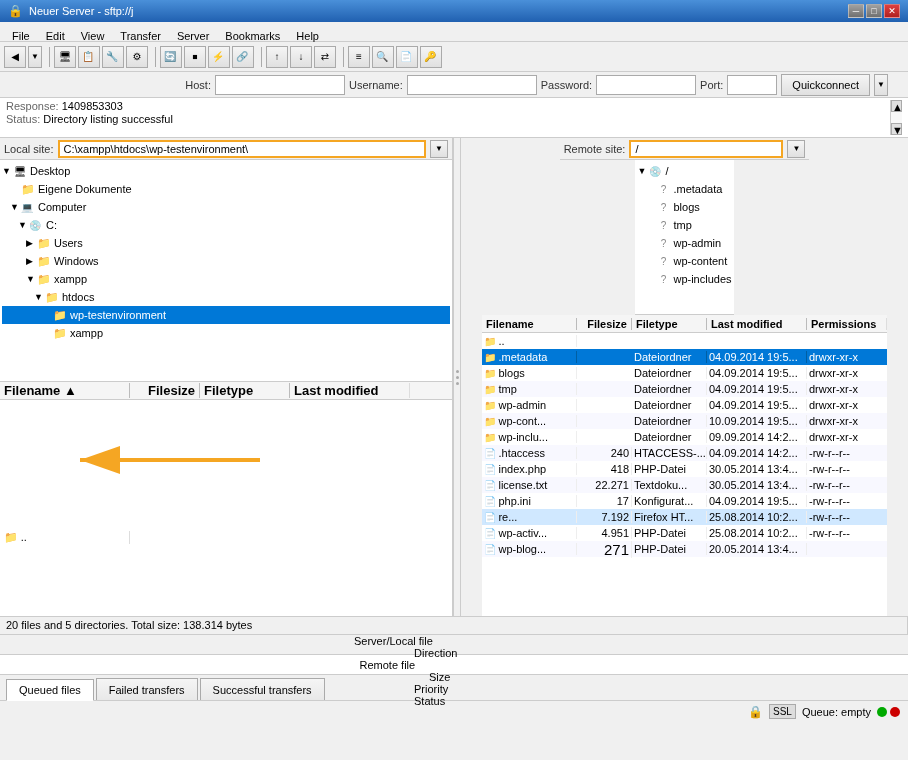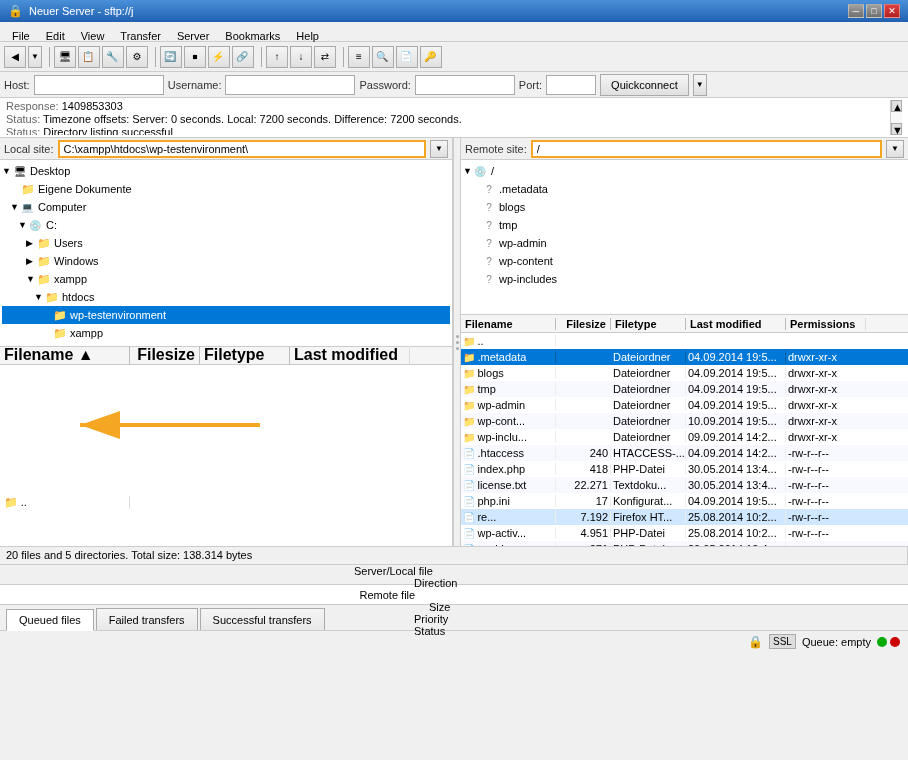--- a/index.html
+++ b/index.html
@@ -18,38 +18,38 @@
     #menu-bar { background: #f0f0f0; height: 20px; display: flex; align-items: center; padding: 0 4px; border-bottom: 1px solid #ccc; }
     .menu-item { padding: 2px 8px; cursor: pointer; font-size: 11px; margin-top: 9px; }
 
     
     #toolbar { background: #f0f0f0; height: 30px; display: flex; align-items: center; padding: 2px 4px; gap: 2px; border-bottom: 1px solid #ccc; }
     .toolbar-btn { width: 22px; height: 22px; background: linear-gradient(to bottom, #f5f5f5, #e0e0e0); border: 1px solid #aaa; cursor: pointer; display: flex; align-items: center; justify-content: center; font-size: 10px; }
     .toolbar-sep { width: 4px; height: 20px; border-right: 1px solid #aaa; margin: 0 2px; }
     .toolbar-dropdown { width: 14px; height: 22px; background: linear-gradient(to bottom, #f5f5f5, #e0e0e0); border: 1px solid #aaa; cursor: pointer; display: flex; align-items: center; justify-content: center; font-size: 8px; }
 
     
-    #connection-bar { background: #f0f0f0; height: 26px; display: flex; align-items: center; padding: 0 4px; gap: 4px; border-bottom: 1px solid #ccc; }
+    #connection-bar { background: #f0f0f0; height: 26px; display: flex; align-items: center; padding: 0 20px; gap: 4px; border-bottom: 1px solid #ccc; justify-content: flex-end; }
     .conn-label { font-size: 11px; color: #333; }
     .conn-input { height: 20px; border: 1px solid #aaa; background: white; padding: 0 4px; font-size: 11px; }
     #host-input { width: 130px; }
     #username-input { width: 130px; }
     #password-input { width: 100px; }
     #port-input { width: 50px; }
     #quickconnect-btn { height: 22px; padding: 0 10px; background: linear-gradient(to bottom, #f5f5f5, #e0e0e0); border: 1px solid #aaa; cursor: pointer; font-size: 11px; }
     #quickconnect-arrow { height: 22px; width: 14px; background: linear-gradient(to bottom, #f5f5f5, #e0e0e0); border: 1px solid #aaa; cursor: pointer; font-size: 8px; display: flex; align-items: center; justify-content: center; }
 
     
     #log-area { background: white; height: 40px; border-bottom: 1px solid #ccc; padding: 2px 6px; overflow: hidden; font-size: 11px; }
     .log-line { line-height: 13px; }
     .log-label { color: #666; }
     .log-value { color: #000; }
 
     
-    #main-content { display: flex; height: 408px; }
+    #main-content { display: flex; height: 478px; }
 
     
     #left-panel { width: 453px; display: flex; flex-direction: column; border-right: 1px solid #ccc; }
     #left-site-bar { height: 22px; background: #f0f0f0; border-bottom: 1px solid #ccc; display: flex; align-items: center; padding: 0 4px; gap: 4px; }
     .site-label { font-size: 11px; color: #333; }
     .site-input { flex: 1; height: 18px; border: 2px solid #4a90d9; background: white; padding: 0 4px; font-size: 11px; }
     .site-dropdown { width: 18px; height: 18px; background: linear-gradient(to bottom, #f5f5f5, #e0e0e0); border: 1px solid #aaa; cursor: pointer; display: flex; align-items: center; justify-content: center; font-size: 8px; }
     #left-tree { flex: 1; background: white; overflow: auto; padding: 2px; }
     .tree-item { display: flex; align-items: center; padding: 1px 0; cursor: pointer; white-space: nowrap; }
     .tree-item.selected { background: #0078d7; color: white; }
@@ -66,21 +66,21 @@
     .col-filesize { width: 70px; text-align: right; }
     .col-filetype { width: 80px; }
     .col-lastmod { width: 120px; }
     #left-files-content { flex: 1; overflow: auto; }
     .file-row { display: flex; align-items: center; padding: 1px 0; cursor: pointer; }
 
     
     #panel-divider { width: 8px; background: #f0f0f0; border-left: 1px solid #ccc; border-right: 1px solid #ccc; cursor: col-resize; display: flex; align-items: center; justify-content: center; }
 
     
-    #right-panel { flex: 1; display: flex; flex-direction: column; }
+    #right-panel { flex: 1; display: flex; flex-direction: column; align-items: center; }
     #right-site-bar { height: 22px; background: #f0f0f0; border-bottom: 1px solid #ccc; display: flex; align-items: center; padding: 0 4px; gap: 4px; }
     #right-tree { height: 140px; background: white; border-bottom: 1px solid #ccc; overflow: auto; padding: 2px; }
     #right-files-header { height: 18px; background: #f5f5f5; border-bottom: 1px solid #ccc; display: flex; align-items: center; font-size: 11px; font-weight: bold; }
     .rcol-filename { width: 100px; }
     .rcol-filesize { width: 60px; text-align: right; }
     .rcol-filetype { width: 80px; }
     .rcol-lastmod { width: 100px; }
     .rcol-perms { width: 80px; }
     #right-files-content { flex: 1; overflow: auto; }
     .rfile-row { display: flex; align-items: center; padding: 1px 0; cursor: pointer; }
@@ -179,24 +179,20 @@
 </div>
 
 <div id="log-area" style="display:flex;">
   <div style="flex:1; overflow:hidden;">
     <div class="log-line">
       <span class="log-label">Response:    </span>
       <span class="log-value">1409853303</span>
     </div>
     <div class="log-line">
       <span class="log-label">Status:         </span>
-      <span class="log-value">Timezone offsets: Server: 0 seconds. Local: 7200 seconds. Difference: 7200 seconds.</span>
-    </div>
-    <div class="log-line">
-      <span class="log-label">Status:         </span>
       <span class="log-value">Directory listing successful</span>
     </div>
   </div>
   <div style="width:12px; background:#f0f0f0; border-left:1px solid #ccc; display:flex; flex-direction:column;">
     <div style="height:12px; background:#e0e0e0; border:1px solid #aaa; cursor:pointer;">▲</div>
     <div style="flex:1; background:#f8f8f8;"></div>
     <div style="height:12px; background:#e0e0e0; border:1px solid #aaa; cursor:pointer;">▼</div>
   </div>
 </div>
 
@@ -256,21 +252,21 @@
         <span class="tree-icon folder-icon">📁</span>
         <span>wp-testenvironment</span>
       </div>
       <div class="tree-item indent-5">
         <span class="tree-expand"> </span>
         <span class="tree-icon folder-icon">📁</span>
         <span>xampp</span>
       </div>
     </div>
 
-    <div id="left-files-header" style="background:#f5f5f5; border-bottom:1px solid #ccc; display:flex; height:18px; font-weight:bold; font-size:16px;">
+    <div id="left-files-header" style="background:#f5f5f5; border-bottom:1px solid #ccc; display:flex; height:18px; font-weight:bold; font-size:13px;">
       <div class="file-col col-filename" style="width:130px; border-right:1px solid #bbb;">Filename ▲</div>
       <div class="file-col col-filesize" style="width:70px; border-right:1px solid #bbb;">Filesize</div>
       <div class="file-col col-filetype" style="width:90px; border-right:1px solid #bbb;">Filetype</div>
       <div class="file-col col-lastmod" style="width:120px;">Last modified</div>
     </div>
 
     <div id="left-files-content" style="flex:1; background:white; overflow:auto; position:relative;">
 
       <div style="position:relative; height:130px; display:flex; align-items:center; justify-content:center;">
         <svg width="280" height="80" style="position:absolute; left:20px; top:20px;">
@@ -484,21 +480,21 @@
         <div style="width:55px; padding:0 2px; border-right:1px solid #eee; font-size:11px; text-align:right;">4.951</div>
         <div style="width:75px; padding:0 2px; border-right:1px solid #eee; font-size:11px; overflow:hidden;">PHP-Datei</div>
         <div style="width:100px; padding:0 2px; border-right:1px solid #eee; font-size:11px; overflow:hidden;">25.08.2014 10:2...</div>
         <div style="width:80px; padding:0 2px; font-size:11px; overflow:hidden;">-rw-r--r--</div>
       </div>
 
       <div class="rfile-row alt" style="display:flex; align-items:center; height:16px; background:#f8f8ff;">
         <div style="width:95px; padding:0 2px; display:flex; align-items:center; border-right:1px solid #eee; overflow:hidden; font-size:11px;">
           <span style="font-size:10px; margin-right:2px; color:#666;">📄</span>wp-blog...
         </div>
-        <div style="width:55px; padding:0 2px; border-right:1px solid #eee; font-size:11px; text-align:right;">271</div>
+        <div style="width:55px; padding:0 2px; border-right:1px solid #eee; font-size:15px; text-align:right;">271</div>
         <div style="width:75px; padding:0 2px; border-right:1px solid #eee; font-size:11px; overflow:hidden;">PHP-Datei</div>
         <div style="width:100px; padding:0 2px; border-right:1px solid #eee; font-size:11px; overflow:hidden;">20.05.2014 13:4...</div>
         <div style="width:80px; padding:0 2px; font-size:11px; overflow:hidden;"></div>
       </div>
     </div>
   </div>
 </div>
 
 <div id="status-bars">
   <div id="left-status">20 files and 5 directories. Total size: 138.314 bytes</div>

